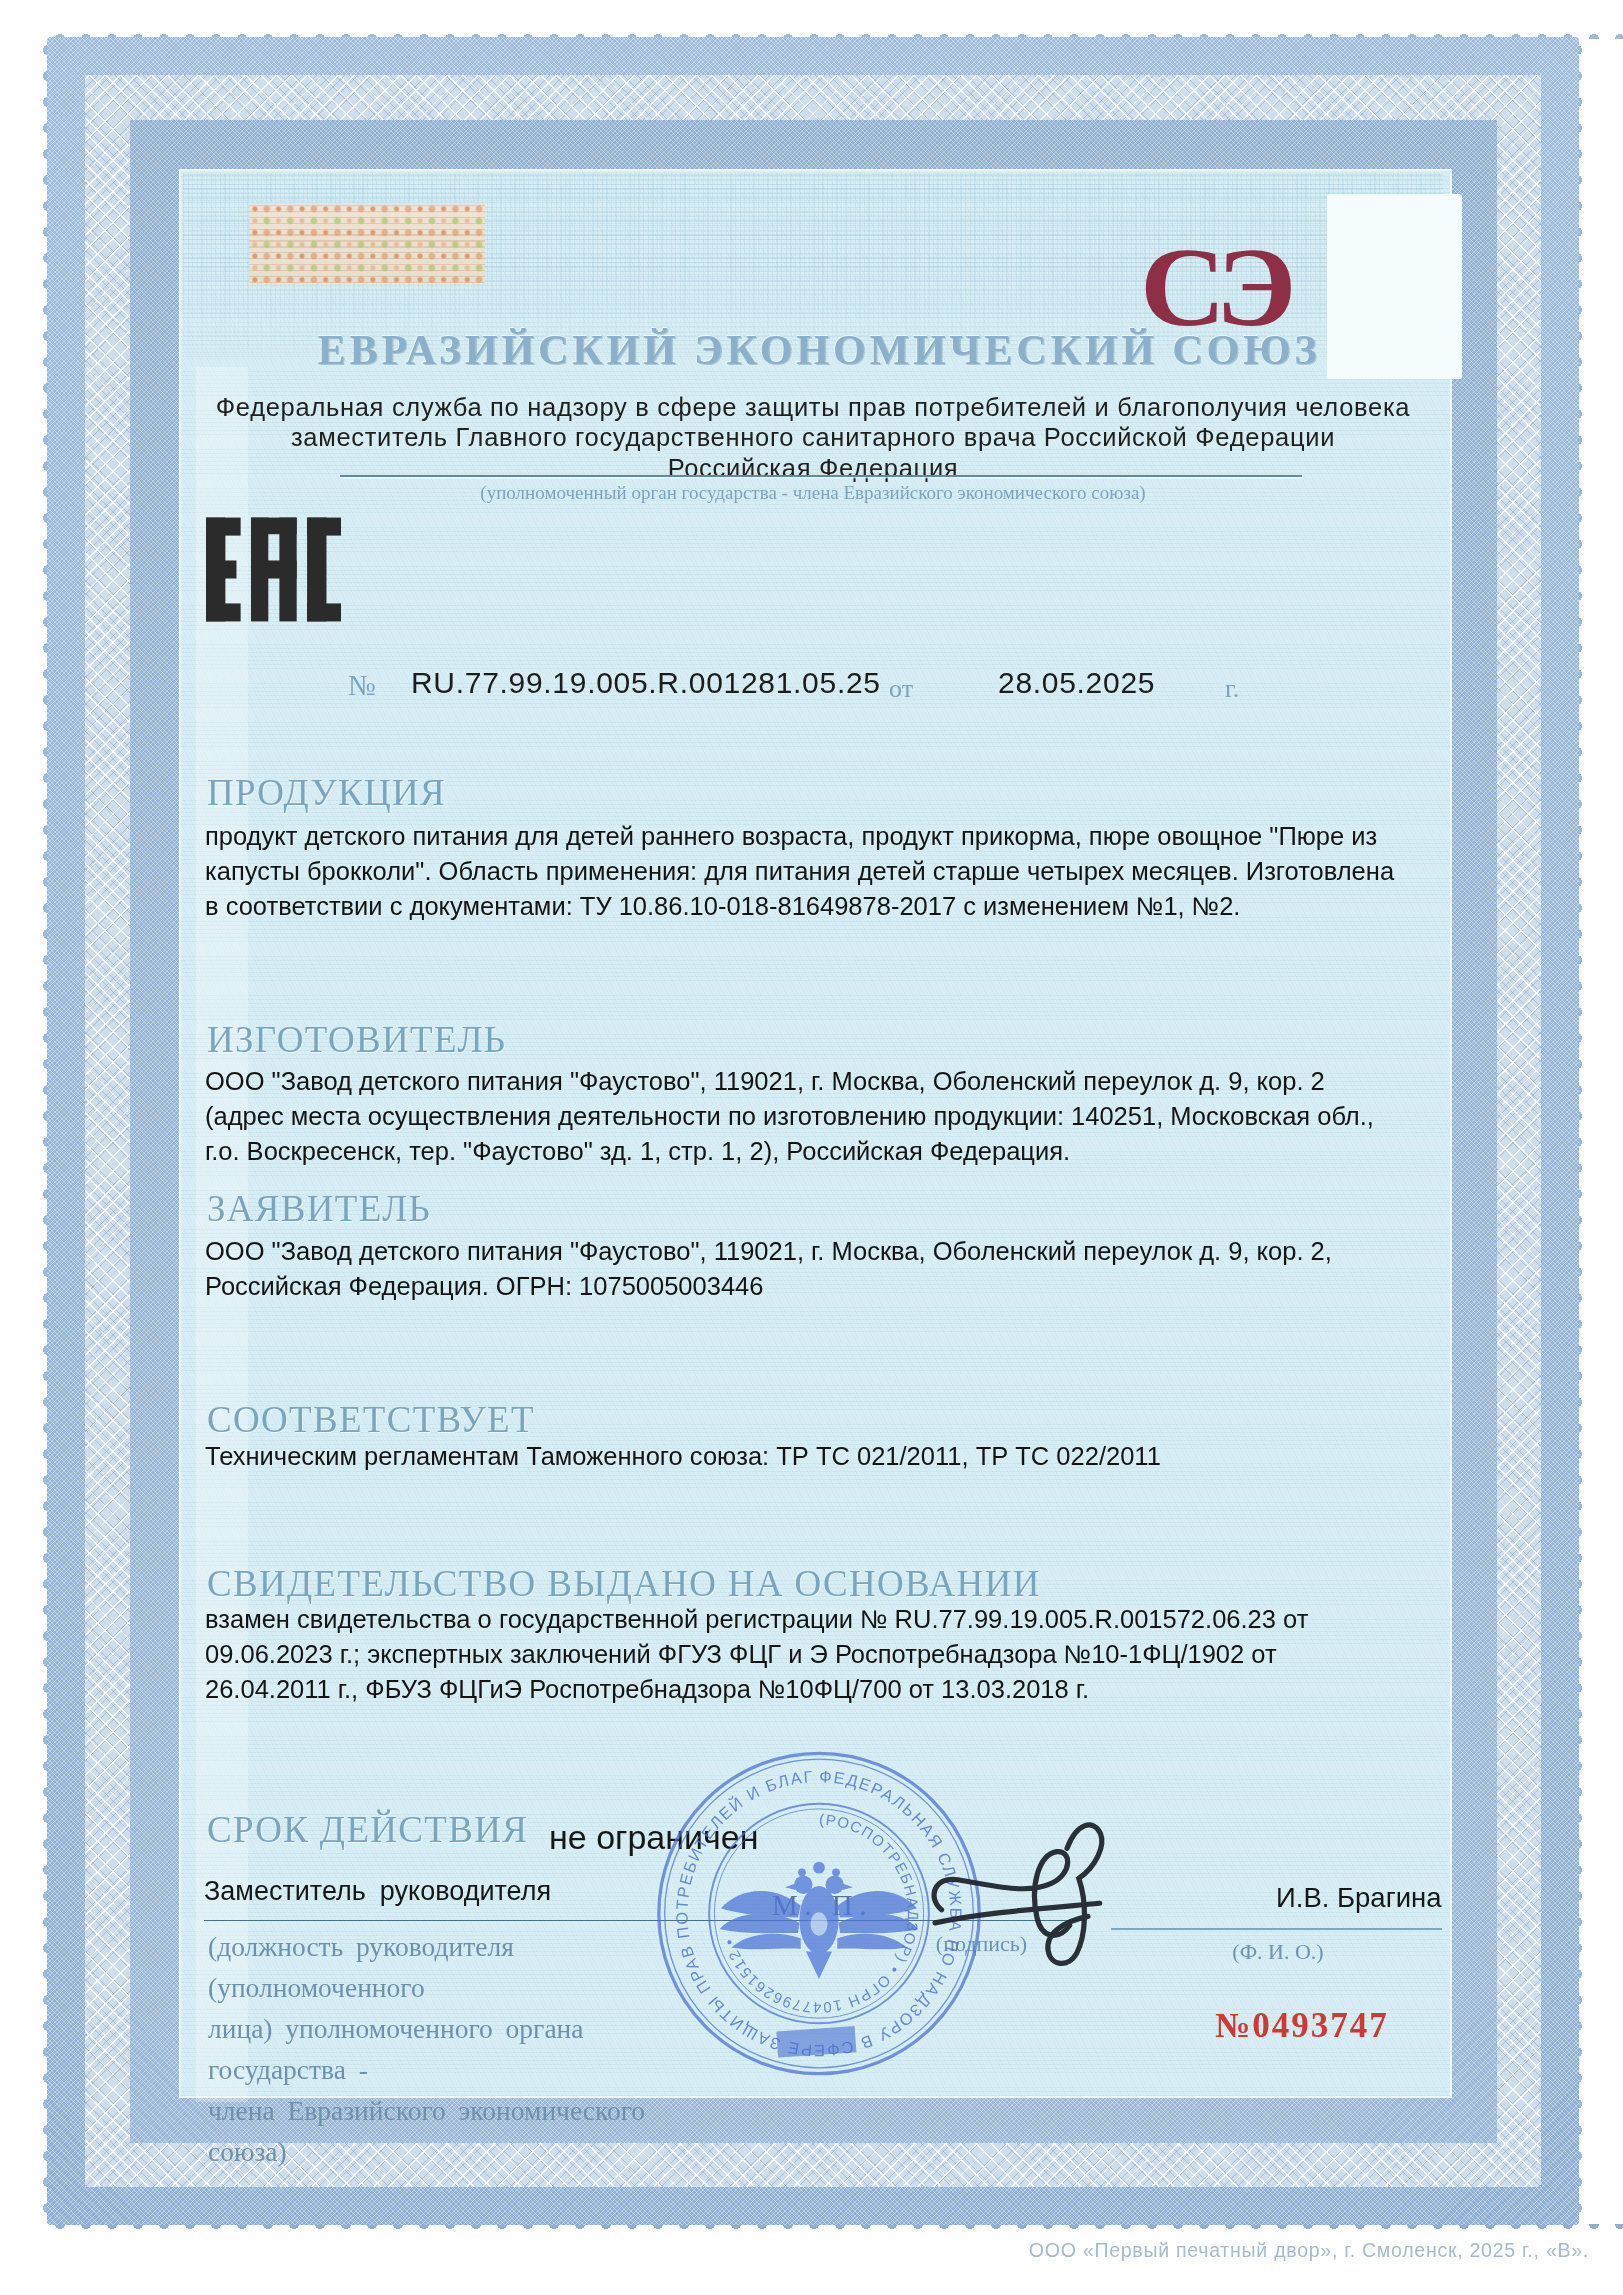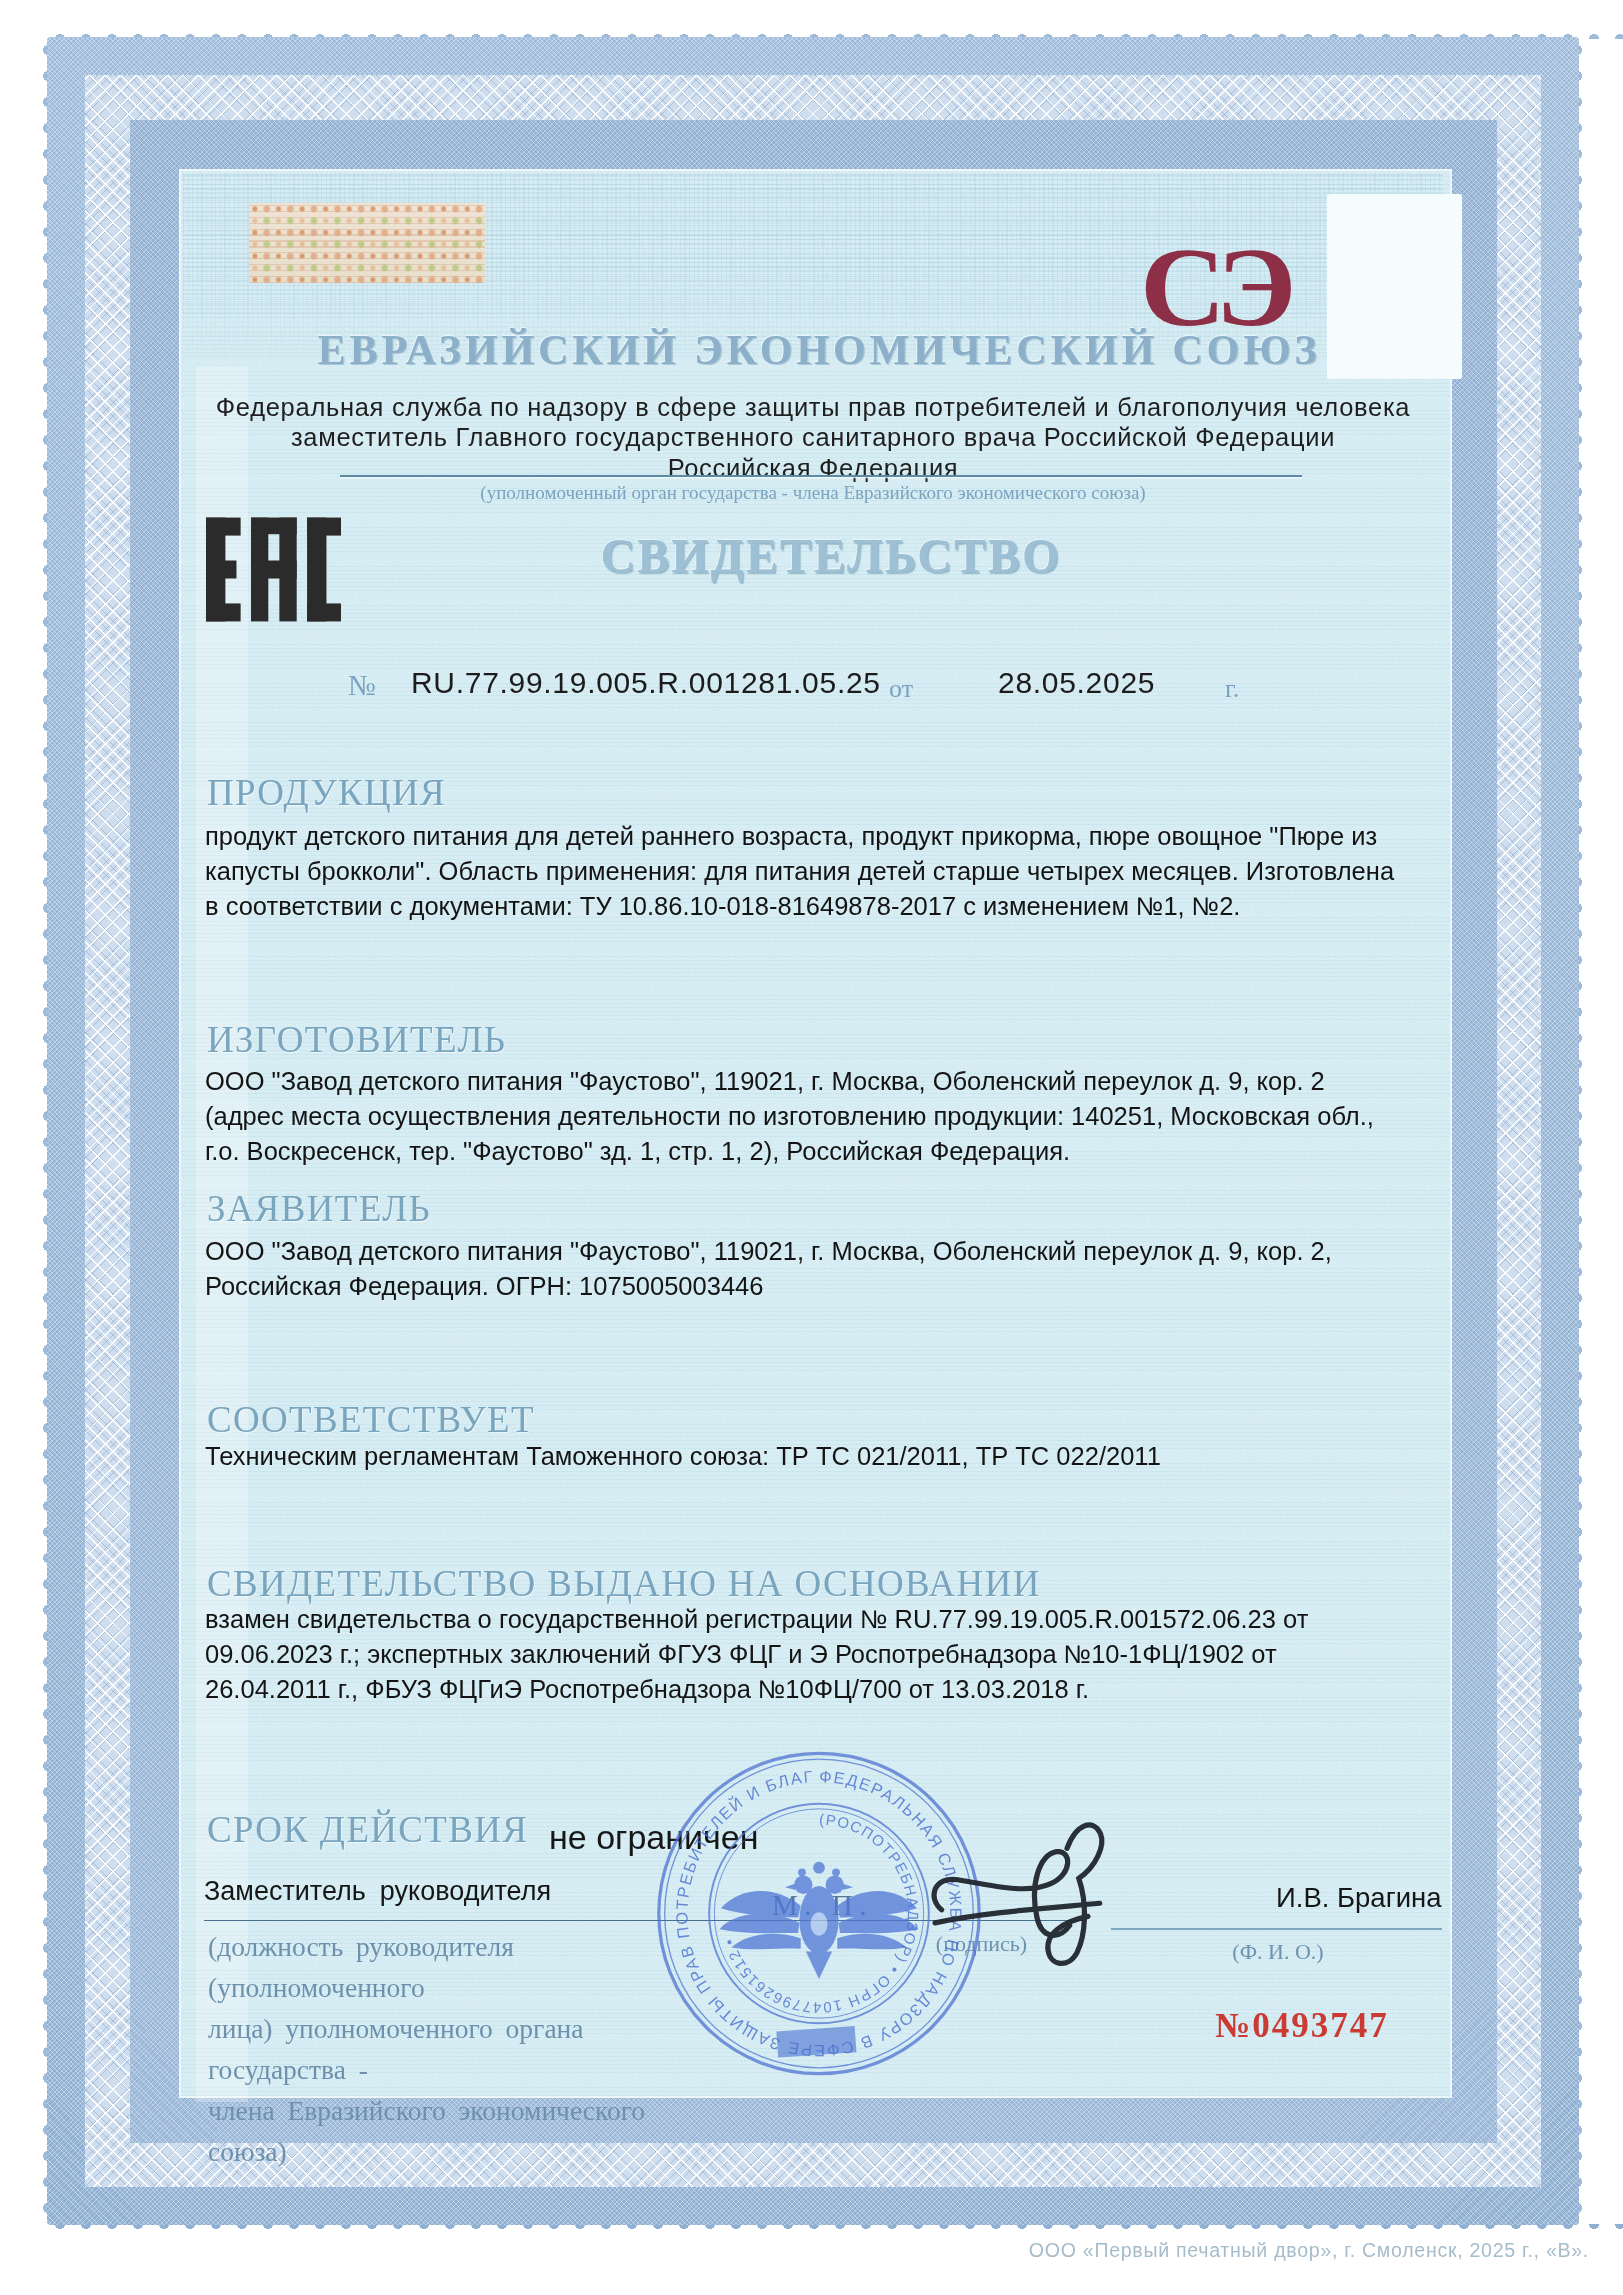--- a/index.html
+++ b/index.html
@@ -174,21 +174,20 @@
         <rect x="130" y="0" width="50" height="300"></rect>
         <rect x="212" y="0" width="50" height="300"></rect>
         <rect x="130" y="0" width="132" height="48"></rect>
         <rect x="130" y="124" width="132" height="52"></rect>
         <rect x="292" y="0" width="56" height="300"></rect>
         <rect x="292" y="0" width="98" height="52"></rect>
         <rect x="292" y="248" width="98" height="52"></rect>
       </g>
     </svg>
 
-    <div class="abs center" id="cert-title">СВИДЕТЕЛЬСТВО</div>
 
     <div class="abs serif-label" id="no-label">№</div>
     <div class="abs" id="no-value">RU.77.99.19.005.R.001281.05.25</div>
     <div class="abs serif-label" id="from-label">от</div>
     <div class="abs" id="date-value">28.05.2025</div>
     <div class="abs serif-label" id="year-label">г.</div>
 
     <div class="abs sec-title" id="product-title">ПРОДУКЦИЯ</div>
     <div class="abs sec-text" id="product-text">продукт детского питания для детей раннего возраста, продукт прикорма, пюре овощное "Пюре из
 капусты брокколи". Область применения: для питания детей старше четырех месяцев. Изготовлена

